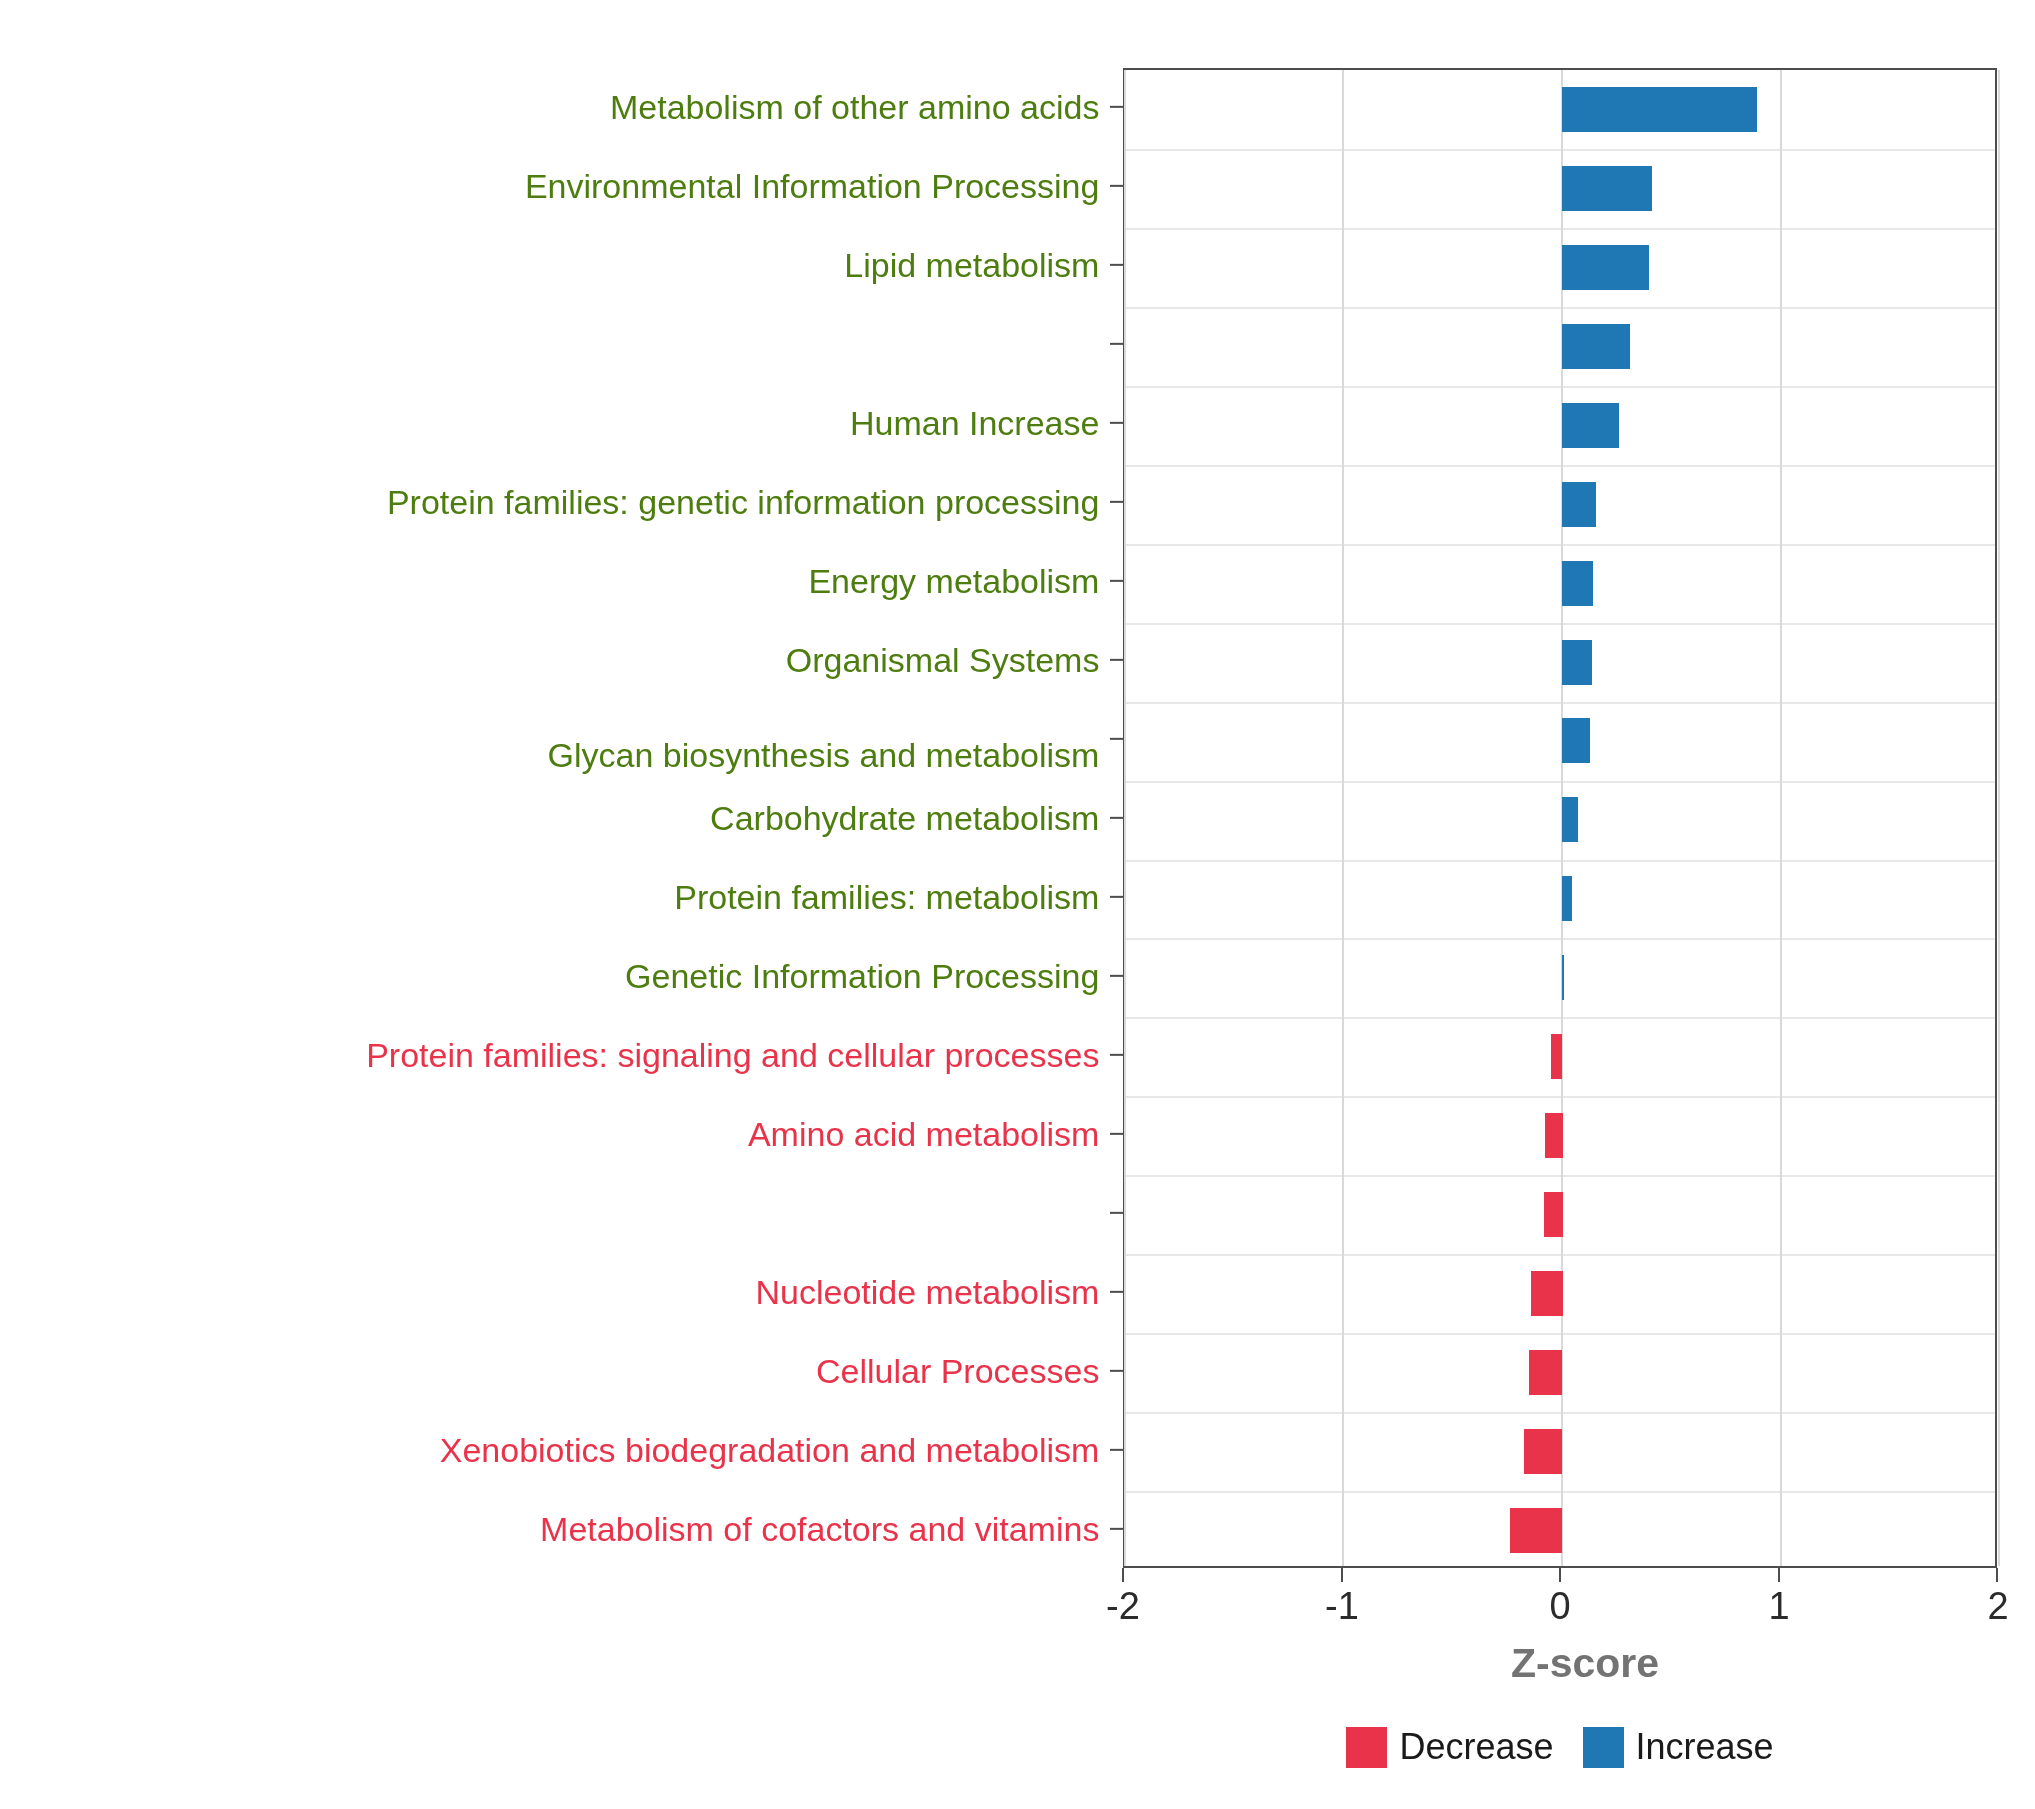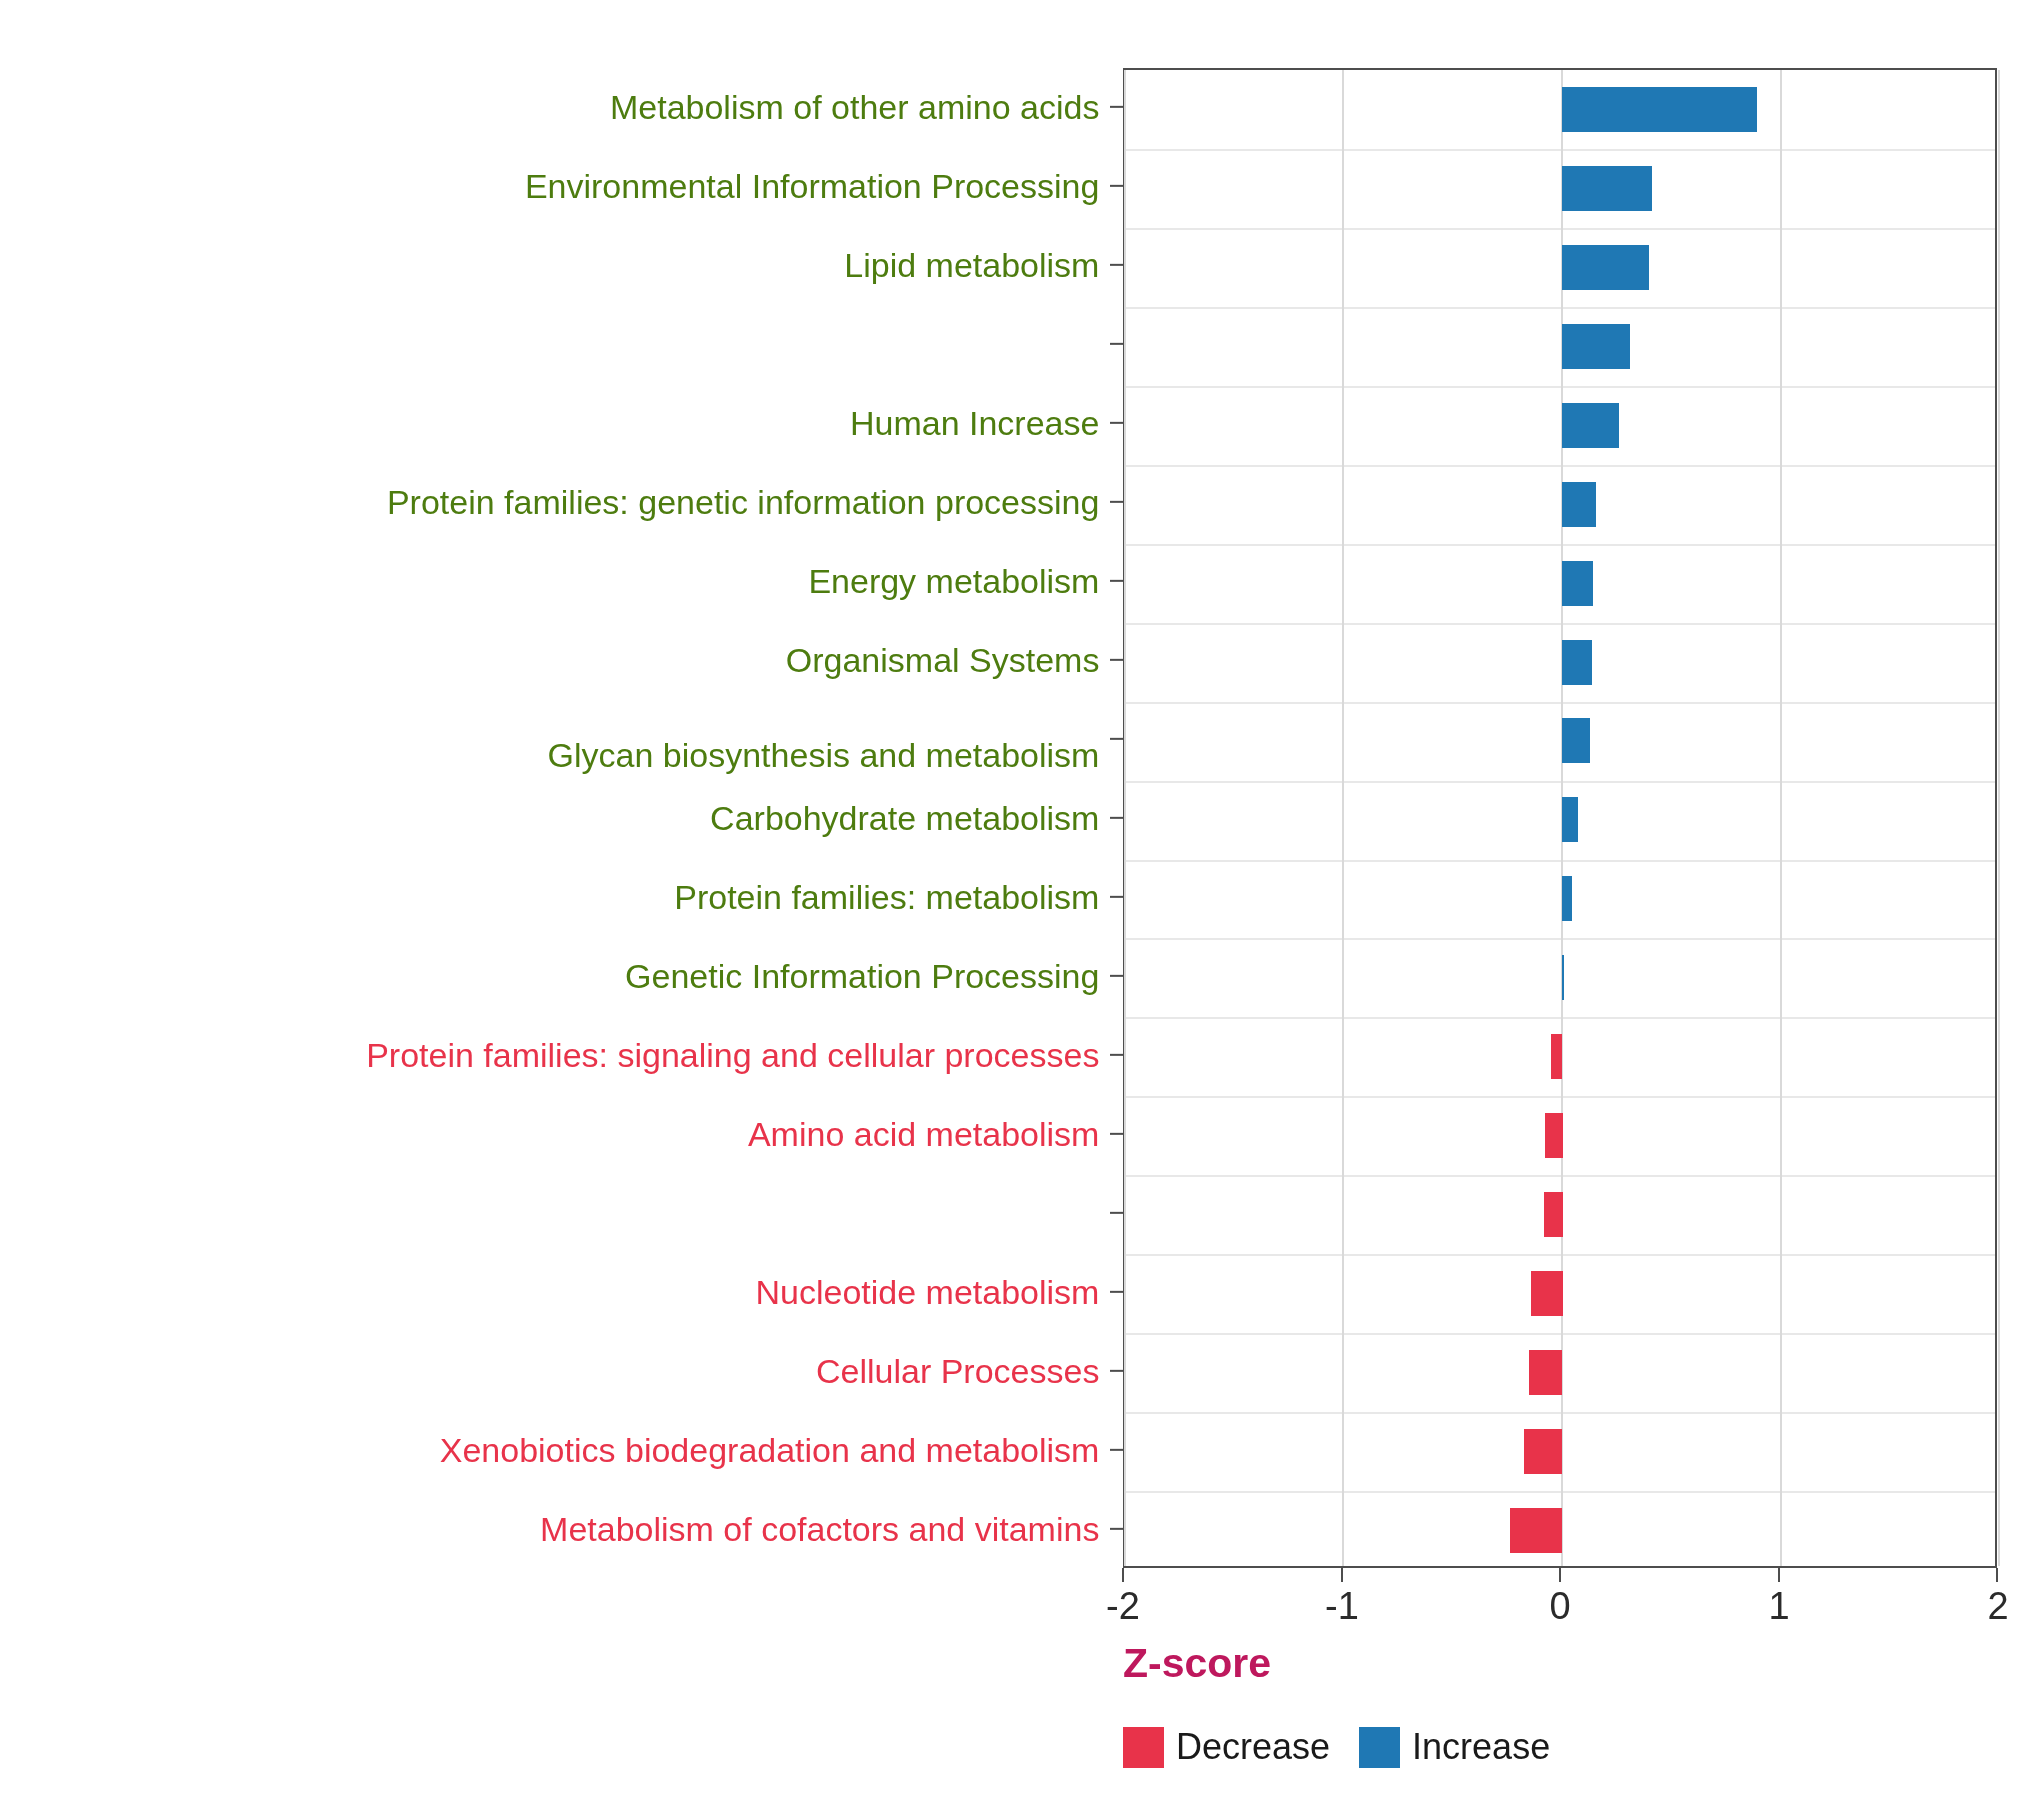--- a/index.html
+++ b/index.html
@@ -95,35 +95,36 @@
     position: absolute;
     top: 1585px;
     font-size: 38px;
     color: #2b2b2b;
     transform: translateX(-50%);
     white-space: nowrap;
   }
   .xaxis-title {
     position: absolute;
     top: 1640px;
-    left: 1123px;
+    left: 1148px;
     width: 874px;
-    text-align: left;
+    text-align: center;
     font-size: 41px;
     font-weight: bold;
-    color: #be185d;
+    color: #737373;
   }
 
   
   .legend {
     position: absolute;
     top: 1726px;
     left: 1123px;
     width: 874px;
     display: flex;
+    justify-content: center;
     align-items: center;
     gap: 29px;
   }
   .legend-item {
     display: flex;
     align-items: center;
     gap: 12px;
   }
   .legend-swatch {
     width: 41px;

